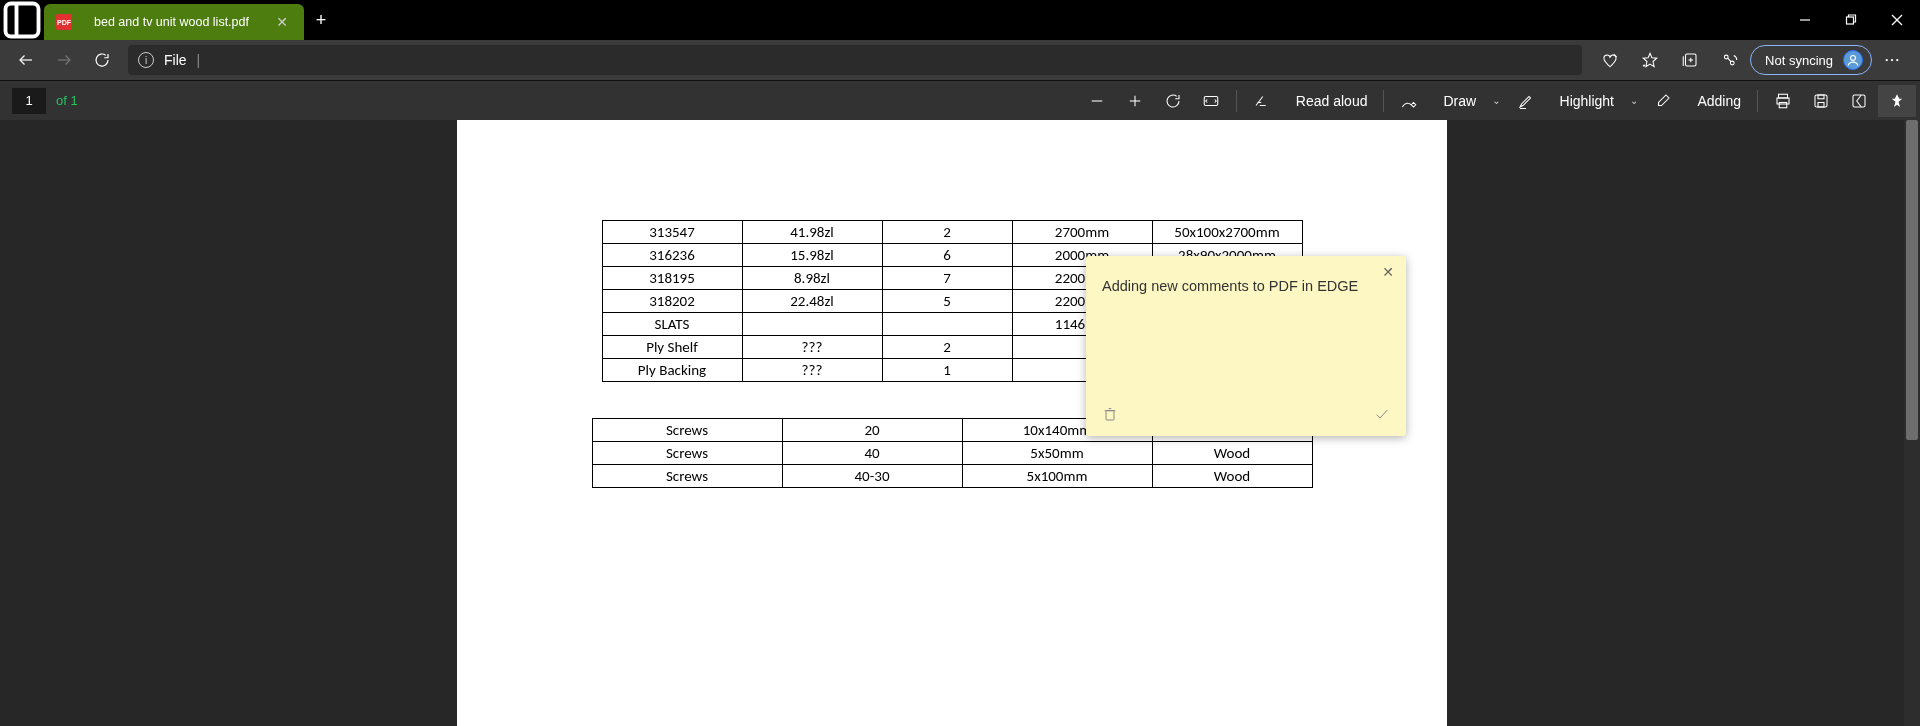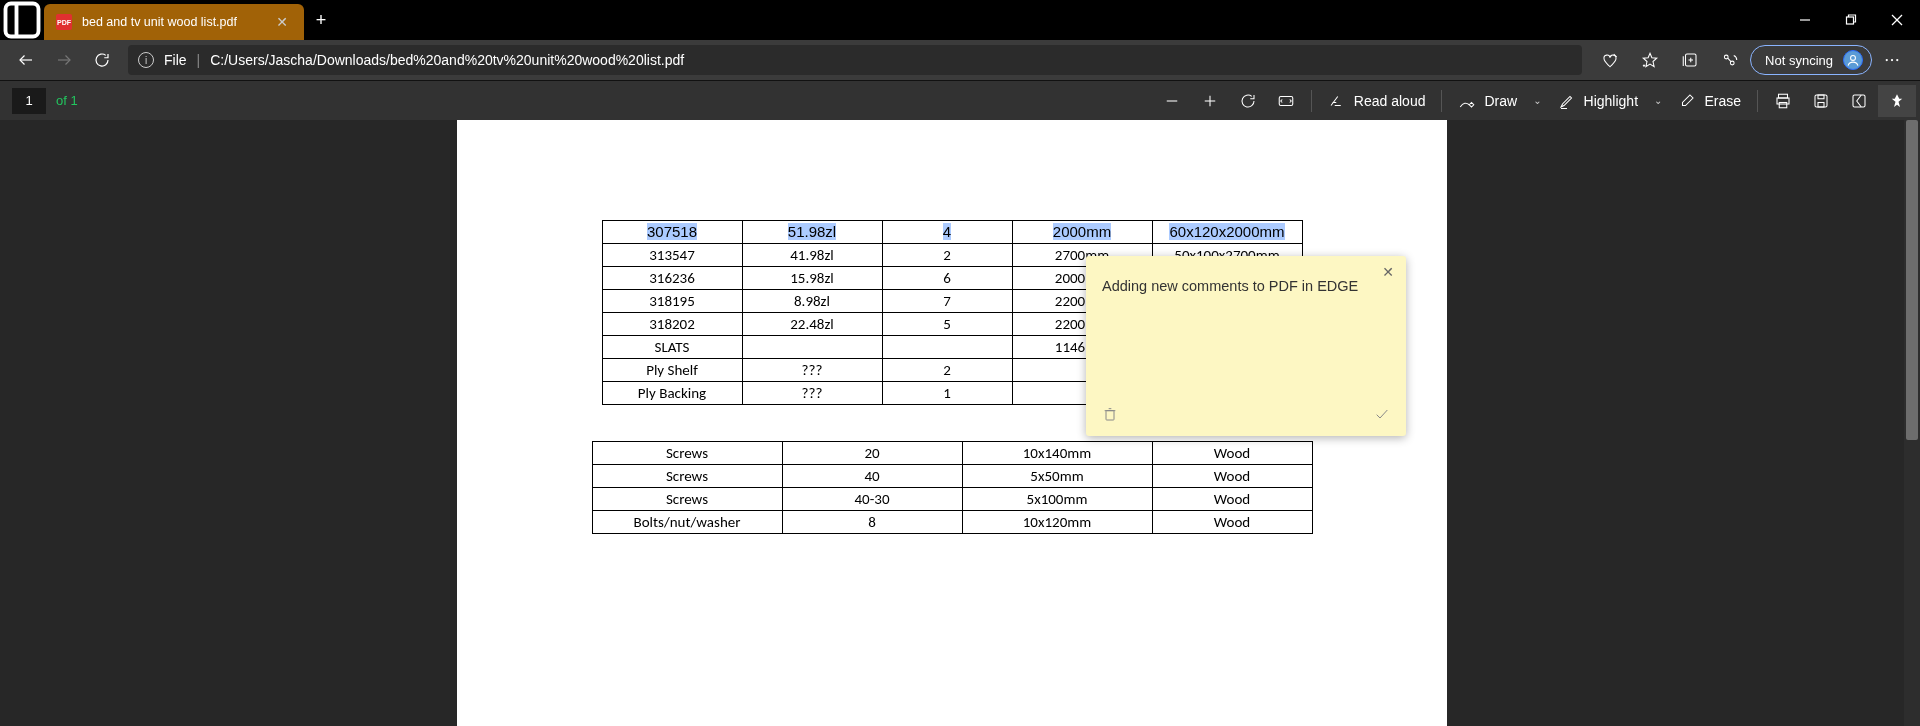--- a/index.html
+++ b/index.html
@@ -1,21 +1,21 @@
 <!DOCTYPE html>
 <html><head>
 <meta charset="utf-8">
 <style>
   * { box-sizing: border-box; margin: 0; padding: 0; font-family: "Segoe UI", Arial, sans-serif; }
   body { width: 1920px; height: 726px; background: #1f1f1f; overflow: hidden; position: relative; }
 
   
   .titlebar { height: 40px; background: #000; display: flex; align-items: center; color: #fff; }
   .tab-pane-icon { width: 44px; display: flex; align-items: center; justify-content: center; }
-  .tab { height: 36px; background: #a16207; display: flex; align-items: center; padding: 0 12px; border-radius: 6px 6px 0 0; margin-top: 4px; gap: 10px; min-width: 260px; }
+  .tab { height: 36px; background: #4d7c0f; display: flex; align-items: center; padding: 0 12px; border-radius: 6px 6px 0 0; margin-top: 4px; gap: 22px; min-width: 260px; }
   .pdf-icon { width: 16px; height: 16px; background: #e03030; border-radius: 2px; font-size: 7px; color: #fff; display:flex; align-items:center; justify-content:center; font-weight:bold;}
   .tab-title { font-size: 12.5px; color: #fff; flex: 1; white-space: nowrap; overflow: hidden; text-overflow: ellipsis; }
   .tab-close { color: #ccc; font-size: 14px; width: 20px; text-align: center; cursor: pointer; }
   .new-tab { color: #fff; font-size: 18px; width: 34px; text-align: center; cursor:pointer;}
   .titlebar-spacer { flex: 1; }
   .win-btn { width: 46px; height: 40px; display: flex; align-items: center; justify-content: center; color: #fff; cursor:pointer;}
   .win-btn svg { width: 12px; height: 12px; }
 
   
   .addrbar { height: 40px; background: #3b3b3b; display: flex; align-items: center; color: #fff; padding: 0 8px; gap: 2px; }
@@ -31,21 +31,21 @@
   .icon-btn { width: 40px; height: 32px; display:flex; align-items:center; justify-content:center; color:#fff; cursor:pointer;}
   .icon-btn svg { width:18px; height:18px; stroke:currentColor; fill:none; stroke-width:1.4;}
   .notsync { border:1px solid #8ab4ff; border-radius: 16px; height:30px; display:flex; align-items:center; padding:0 8px 0 14px; gap:10px; font-size:13px; cursor:pointer;}
   .avatar { width:20px; height:20px; border-radius:50%; background:#5b9bd5; border:1.5px solid #2b6eff; display:flex; align-items:center; justify-content:center; color:#fff; font-size:10px;}
 
   
   .pdfbar { height: 40px; background: #323232; display:flex; align-items:center; color:#fff; padding: 0 4px; border-top:1px solid #111;}
   .page-input { width:34px; height:26px; background:#1a1a1a; color:#fff; text-align:center; border:none; font-size:13px; margin-left:8px;}
   .page-of { font-size:13px; margin-left:10px; color:#22c55e;}
   .pdfbar-spacer { flex:1;}
-  .tool { height:32px; padding:0 10px; display:flex; align-items:center; gap:8px; color:#fff; font-size:14px; cursor:pointer;}
+  .tool { height:32px; padding:0 10px; display:flex; align-items:center; gap:25px; color:#fff; font-size:14px; cursor:pointer;}
   .tool svg { width:18px; height:18px; stroke:#fff; fill:none; stroke-width:1.4;}
   .vline { width:1px; height:22px; background:#555; margin:0 6px;}
   .chev { font-size:10px; color:#ccc; padding:0 6px;}
 
   
   .viewport { position:absolute; top:120px; left:0; right:16px; bottom:0; background:#272727; display:flex; justify-content:center; overflow:hidden;}
   .page { width: 990px; background:#fff; margin-top:0; min-height:726px; position:relative; padding-top:100px;}
   table.grid { border-collapse:collapse; margin:0 auto 36px auto;}
   table.grid th, table.grid td { border:1px solid #000; text-align:center; font-size:15px; padding:0 6px; height:23px; font-family: Calibri, Arial, sans-serif;}
   table.grid th { font-weight:bold;}
@@ -123,21 +123,20 @@
   <div class="nav-btn">
       <svg viewBox="0 0 24 24">
         <path d="M20 12a8 8 0 1 1-3-6.2"></path>
         <polyline points="20 4 20 9 15 9"></polyline>
       </svg>
     </div>
   <div class="url-box">
     <span class="url-info-icon">i</span>
     <span class="url-scheme">File</span>
     <span class="url-sep">|</span>
-    <span class="url-path">C:/Users/Jascha/Downloads/bed%20and%20tv%20unit%20wood%20list.pdf</span>
   </div>
   <div class="addr-right">
     <div class="icon-btn">
         <svg viewBox="0 0 24 24">
           <path d="M12 21l-1-1c-4-4-7-6.5-7-10a4 4 0 0 1 8-1 4 4 0 0 1 8 1c0 3.5-3 6-7 10l-1 1z"></path>
           <line x1="17" y1="4" x2="21" y2="8"></line>
           <line x1="21" y1="4" x2="17" y2="8" stroke-width="0"></line>
         </svg>
       </div>
     <div class="icon-btn">
@@ -231,21 +230,21 @@
         <path d="M4 20l4-2 10-10-2-2L6 16z"></path>
         <line x1="4" y1="22" x2="12" y2="22"></line>
       </svg>
       <span>Highlight</span>
     </div>
   <span class="chev">⌄</span>
   <div class="tool">
       <svg viewBox="0 0 24 24">
         <path d="M16 4l4 4L10 18H6v-4z"></path>
       </svg>
-      <span>Erase</span>
+      <span>Adding</span>
     </div>
   <div class="vline"></div>
   <div class="tool">
       <svg viewBox="0 0 24 24">
         <rect x="6" y="3" width="12" height="5"></rect>
         <rect x="4" y="8" width="16" height="8"></rect>
         <rect x="7" y="14" width="10" height="7"></rect>
       </svg>
     </div>
   <div class="tool">
@@ -266,27 +265,20 @@
         <path d="M12 3l3 6h4l-5 4 2 7-4-3-4 3 2-7-5-4h4z" stroke="none" fill="#fff"></path>
       </svg>
     </div>
 </div>
 
 <div class="viewport">
   <div class="page">
 
     <table class="grid t1">
       <tbody>
-      <tr>
-            <td><span class="hl">307518</span></td>
-            <td><span class="hl">51.98zl</span></td>
-            <td><span class="hl">4</span></td>
-            <td><span class="hl">2000mm</span></td>
-            <td><span class="hl">60x120x2000mm</span></td>
-          </tr>
       <tr>
             <td>313547</td>
             <td>41.98zl</td>
             <td>2</td>
             <td>2700mm</td>
             <td>50x100x2700mm</td>
           </tr>
       <tr>
             <td>316236</td>
             <td>15.98zl</td>
@@ -343,26 +335,20 @@
       <tr>
             <td>Screws</td>
             <td>40</td>
             <td>5x50mm</td>
             <td>Wood</td>
           </tr>
       <tr>
             <td>Screws</td>
             <td>40-30</td>
             <td>5x100mm</td>
-            <td>Wood</td>
-          </tr>
-      <tr>
-            <td>Bolts/nut/washer</td>
-            <td>8</td>
-            <td>10x120mm</td>
             <td>Wood</td>
           </tr>
     </tbody>
       </table>
 
   </div>
 </div>
 
 <div class="comment">
   <span class="comment-close">✕</span>

